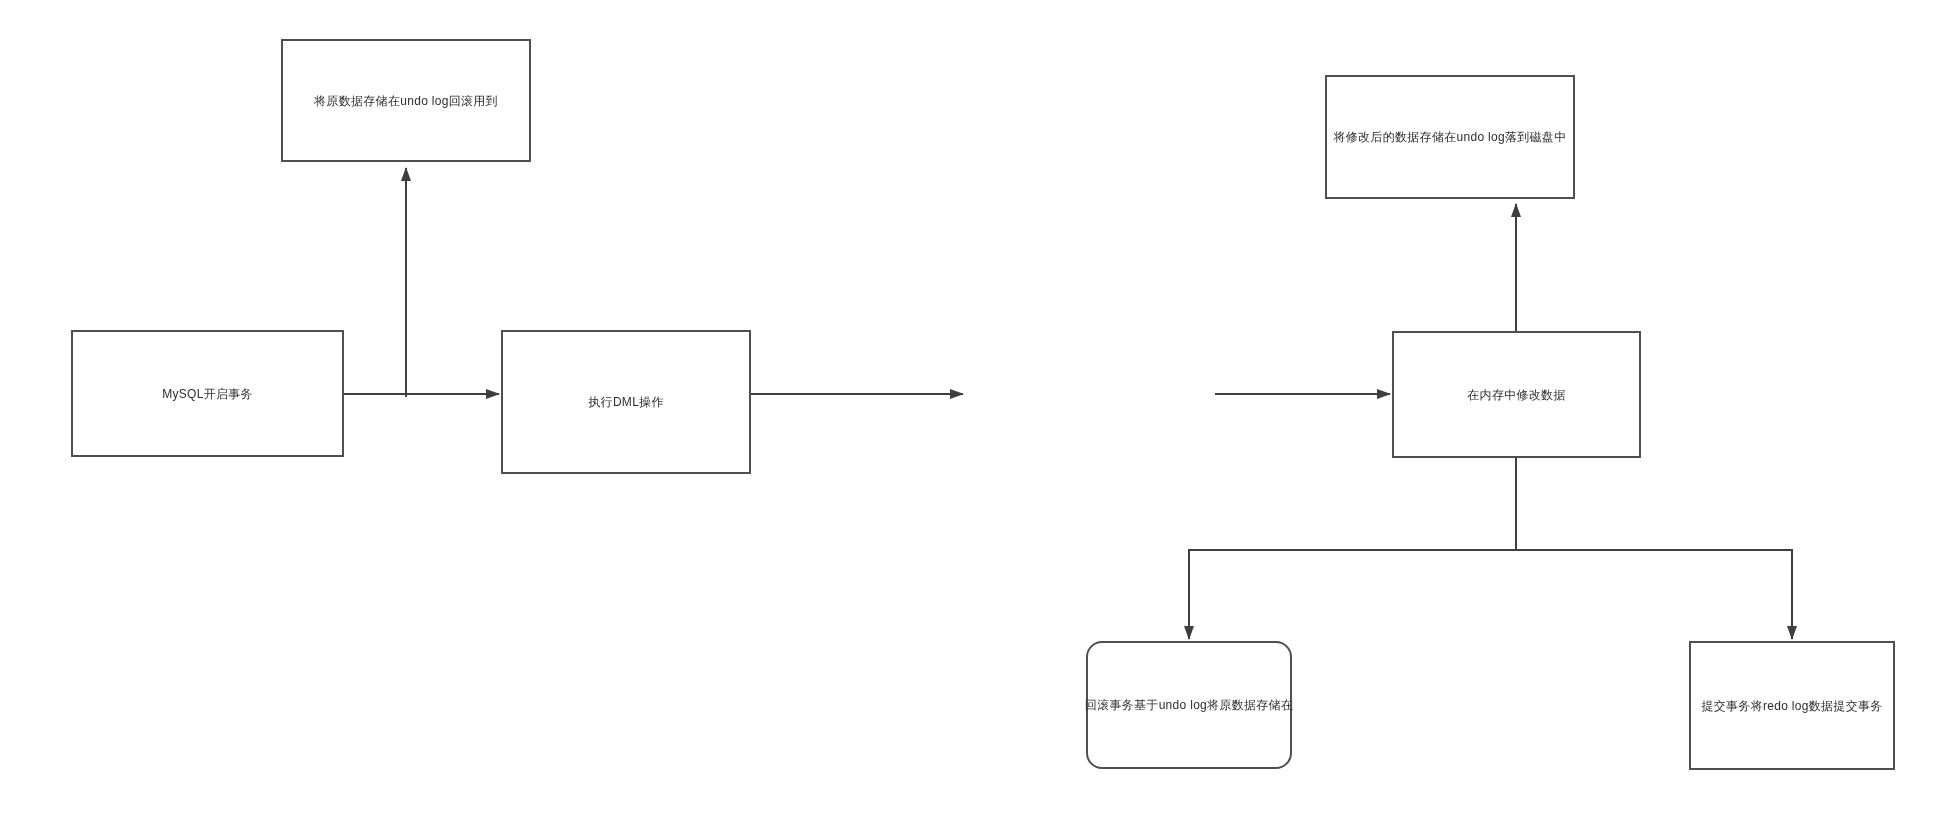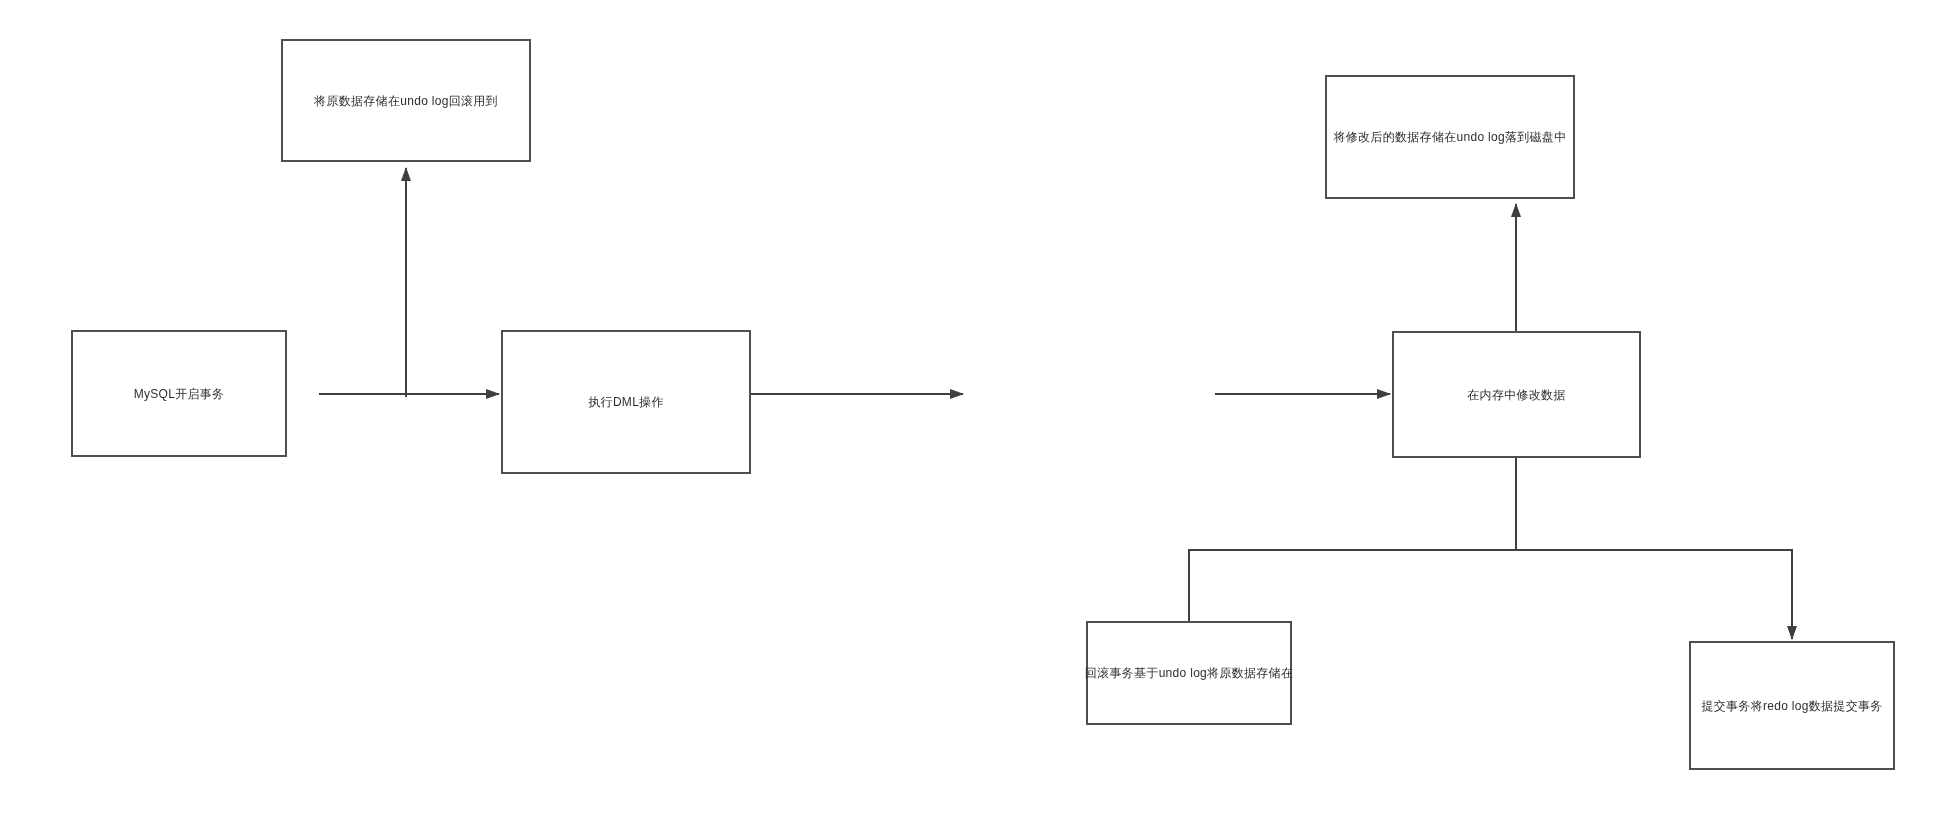--- a/index.html
+++ b/index.html
@@ -32,26 +32,26 @@
     color:var(--text);
     font-weight:normal;
     font-size:12px;
     line-height:28px;
     letter-spacing:0.3px;
   }
   .node span{display:block;white-space:nowrap;}
 
   
   #n-undo    {left:281px; top:39px;  width:250px; height:123px;}
-  #n-mysql   {left:71px;  top:330px; width:216px; height:127px;}
+  #n-mysql   {left:71px;  top:330px; width:273px; height:127px;}
   #n-dml     {left:501px; top:330px; width:250px; height:144px;}
   #n-disk    {left:965px; top:330px; width:250px; height:128px;}
   #n-mem     {left:1392px;top:331px; width:249px; height:127px;text-align:center;}
   #n-redo    {left:1325px;top:75px;  width:250px; height:124px;}
-  #n-rollback{left:1086px;top:621px; width:206px; height:104px;}
+  #n-rollback{left:1086px;top:641px; width:206px; height:128px;border-radius:16px;}
   #n-commit  {left:1689px;top:641px; width:206px; height:129px;}
 </style>
 </head>
 <body>
 
 <div class="canvas">
 
   <svg class="connectors" width="1950" height="816" viewBox="0 0 1950 816">
     <defs>
       <marker id="arrowhead" markerUnits="userSpaceOnUse" markerWidth="16" markerHeight="12" refX="13" refY="5" orient="auto">

